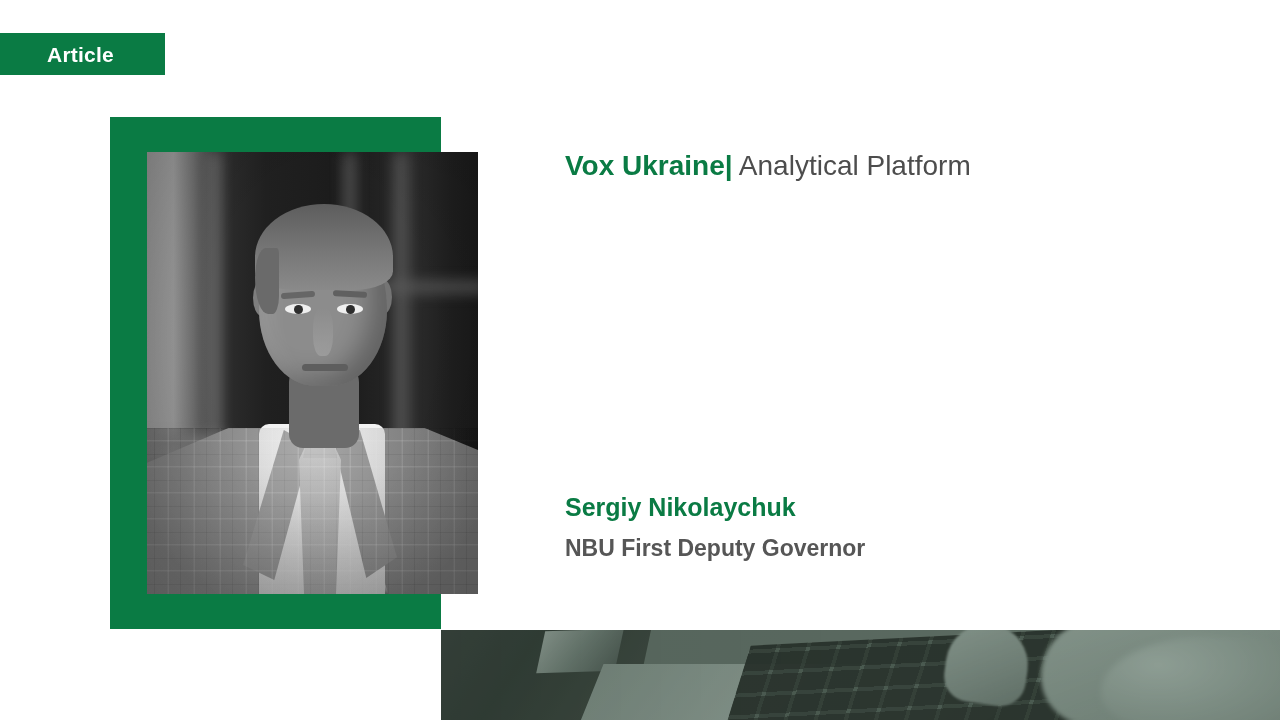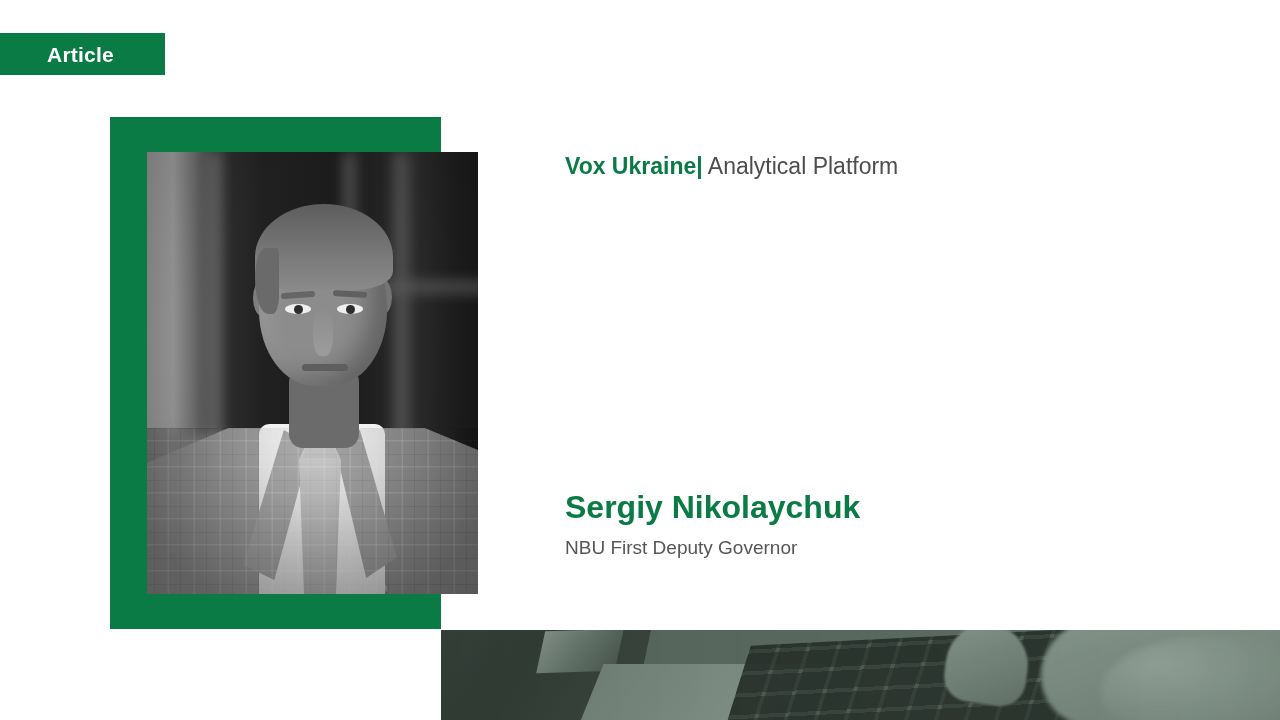--- a/index.html
+++ b/index.html
@@ -352,21 +352,21 @@
     position: absolute;
     left: 565px;
     top: 0;
     width: 660px;
     height: 720px;
   }
   .kicker {
     position: absolute;
     left: 0;
     top: 151px;
-    font-size: 23px;
+    font-size: 28px;
     line-height: 30px;
     white-space: nowrap;
   }
   .kicker-brand {
     color: #0a7b44;
     font-weight: bold;
   }
   .kicker-sep {
     color: #0a7b44;
     font-weight: bold;
@@ -383,33 +383,33 @@
     font-size: 31px;
     line-height: 41px;
     font-weight: bold;
     color: #474747;
     letter-spacing: -0.1px;
   }
   .author {
     position: absolute;
     left: 0;
     top: 492px;
-    font-size: 32px;
+    font-size: 25px;
     line-height: 31px;
     font-weight: bold;
     color: #0a7b44;
     white-space: nowrap;
   }
   .role {
     position: absolute;
     left: 0;
     top: 533px;
-    font-size: 19px;
+    font-size: 23px;
     line-height: 30px;
-    font-weight: normal;
+    font-weight: bold;
     color: #565656;
     white-space: nowrap;
   }
 </style>
 </head>
 <body>
 
 <div class="slide">
 
   <div class="article-badge">

